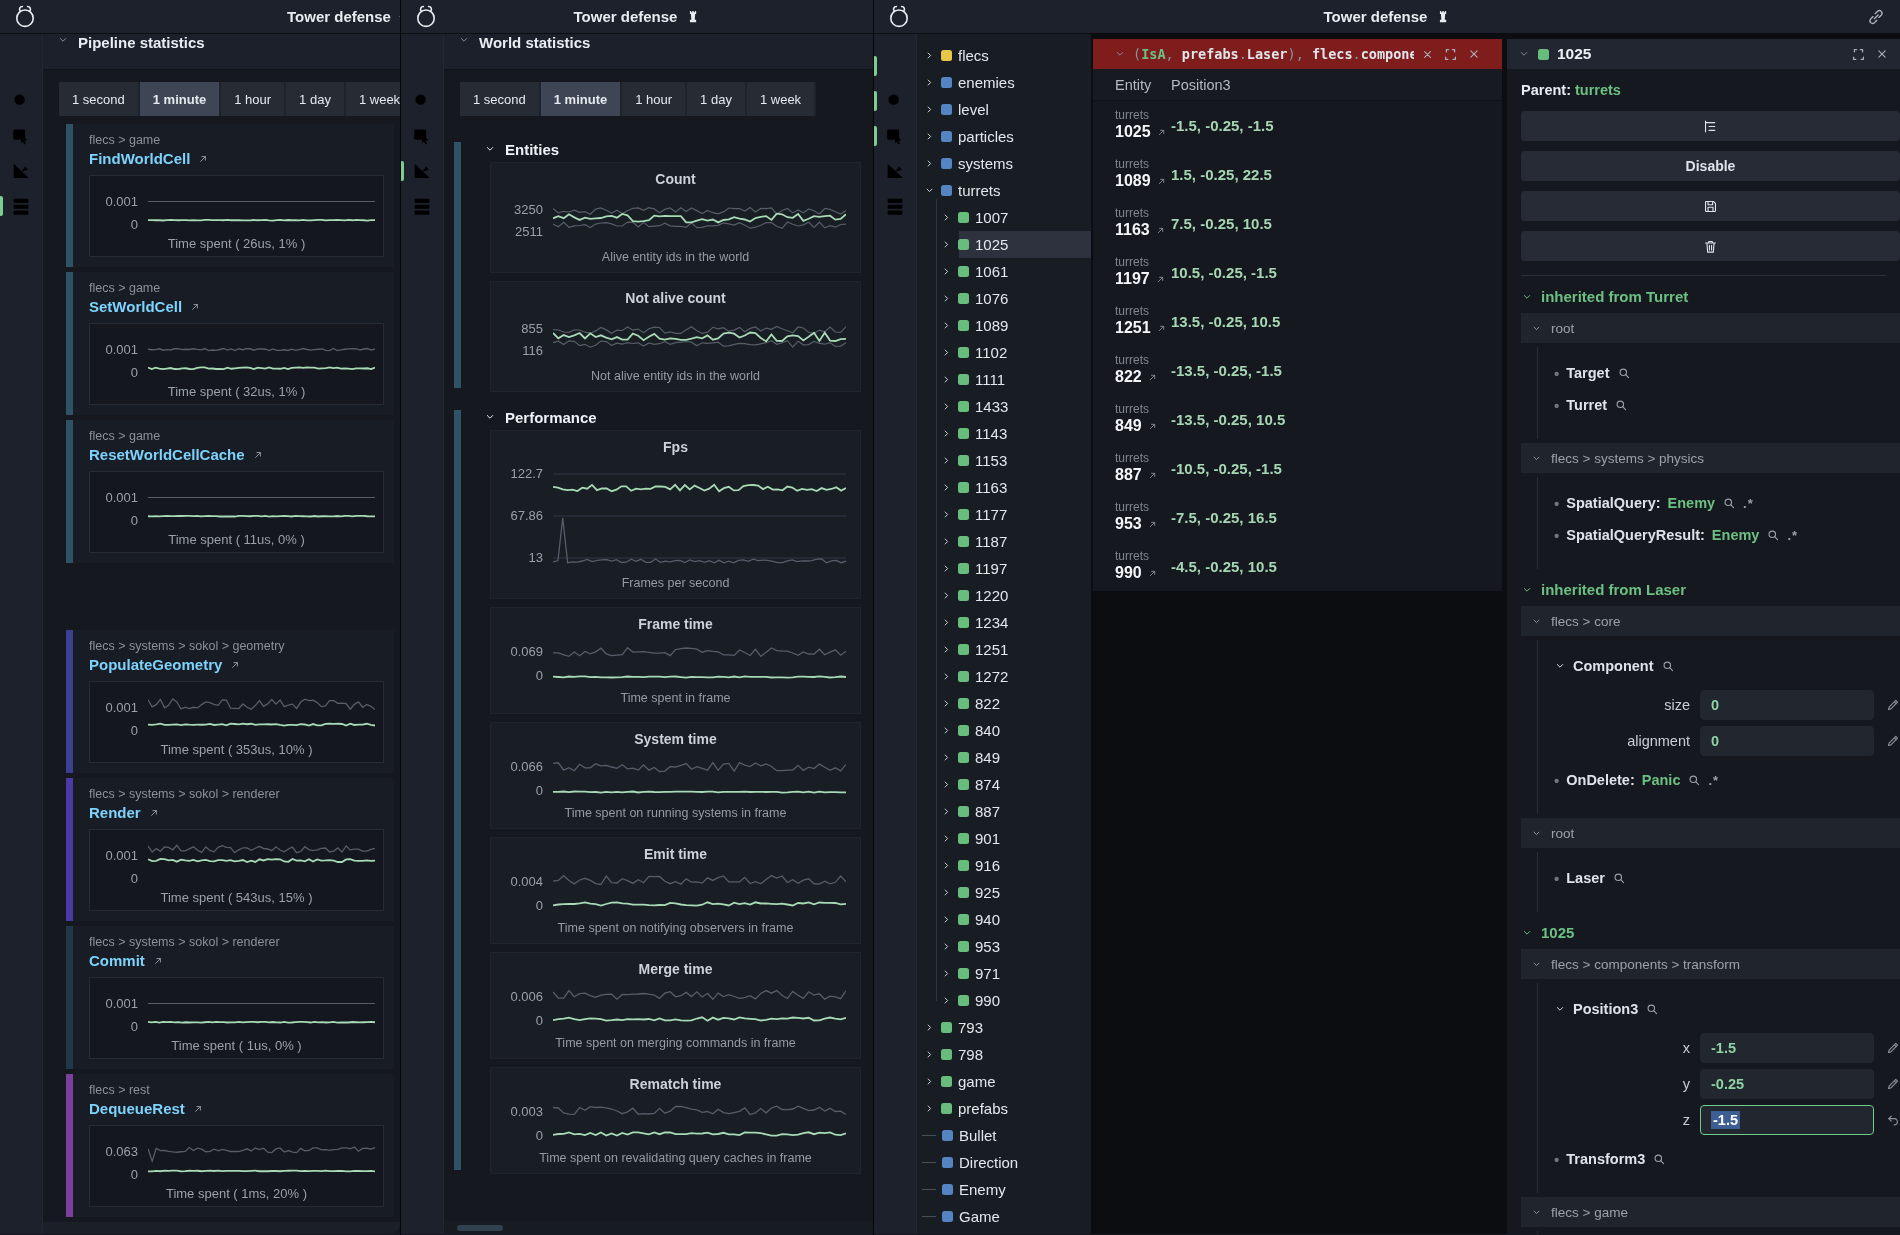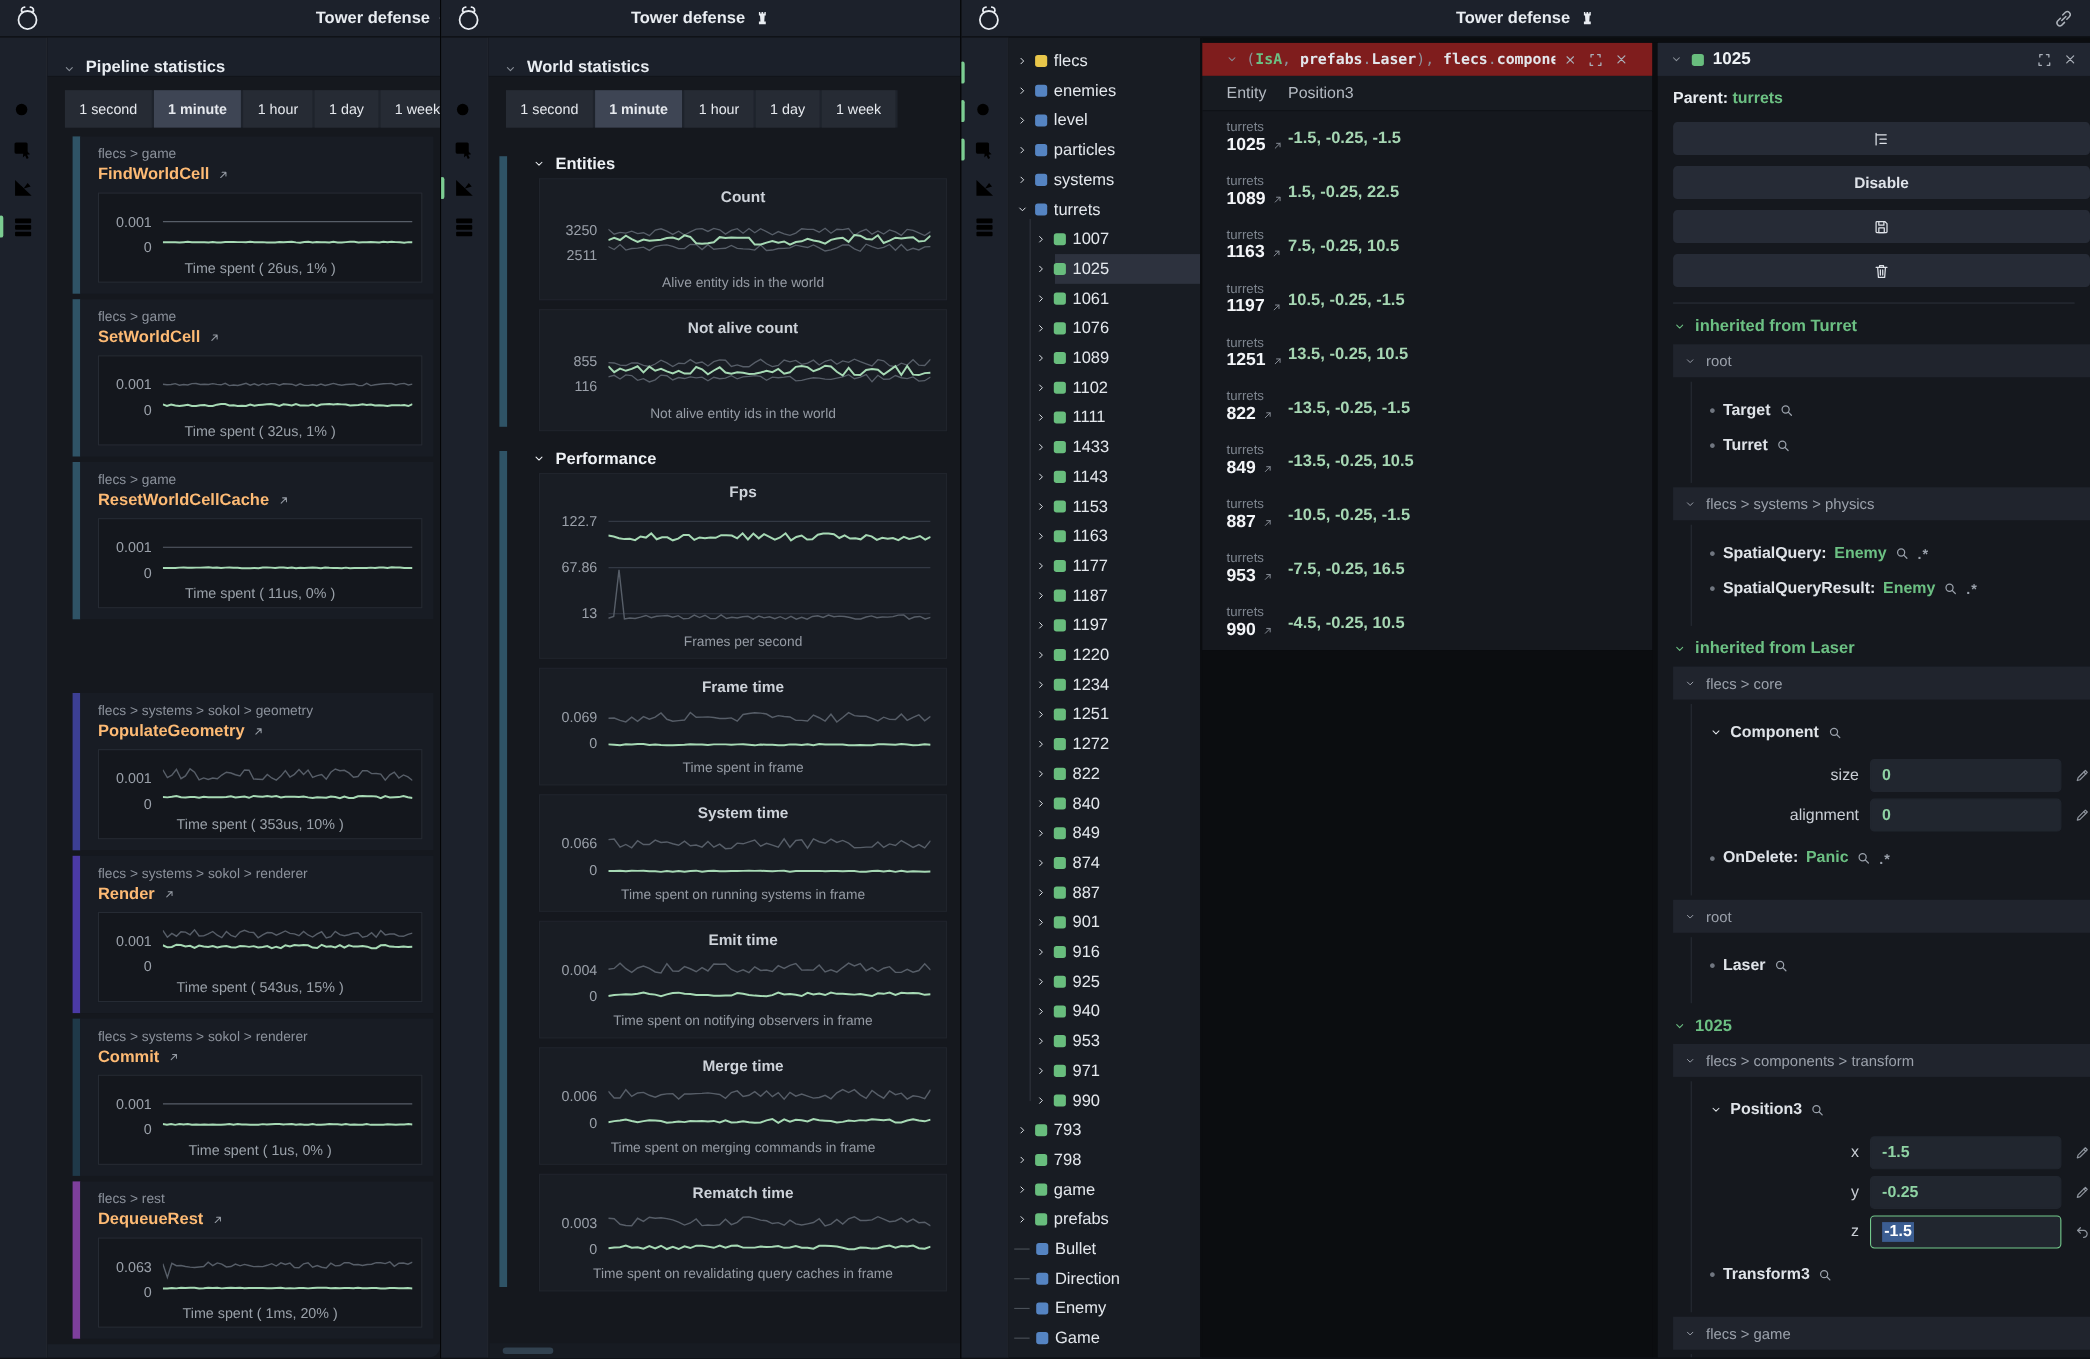--- a/index.html
+++ b/index.html
@@ -26,35 +26,35 @@
   
   .wbody { display:flex; height:1200px; }
   .sidebar { width:43px; background:#1c212b; border-right:1px solid #23272f; flex:none;
     padding-top:21px; display:flex; flex-direction:column; align-items:center; gap:13px; }
   .sb-icon { width:22px; height:22px; color:#c3c9d1; position:relative; }
   .sb-icon.active { color:#f1f4f7; }
   .sb-icon.active::before { content:''; position:absolute; left:-11px; top:1px; width:4px;
     height:20px; border-radius:3px; background:#7ccd92; }
   .content { flex:1; background:#15181e; position:relative; overflow:hidden; min-width:0; }
 
-  .panel-head { height:36px; background:#1b202a; display:flex; align-items:flex-end;
+  .panel-head { height:36px; background:#1b202a; display:flex; align-items:flex-start;
     padding:0 14px; gap:9px; color:#e9edf2; font-weight:700; font-size:15px;
     border-bottom:1px solid #11141a; }
   .chev { width:12px; height:12px; color:#8a9099; flex:none; }
   .tabs { margin:12px 0 8px 16px; display:inline-flex; background:#1e232c; height:34px; }
   .tab { padding:0 13px; display:flex; align-items:center; font-size:13px; color:#e6e9ee;
     background:#262b34; margin-right:2px; white-space:nowrap; }
   .tab.active { background:#3e4554; font-weight:700; }
 
   
   .p-card { display:flex; margin:0 6px 5px 23px; }
   .p-strip { width:7px; flex:none; }
   .p-bodyc { flex:1; background:#181c24; padding:9px 10px 10px 16px; min-width:0; }
   .p-crumb { font-size:12.5px; color:#8b919b; }
-  .p-name { font-size:15px; font-weight:700; color:#fdba74; margin-top:3px;
+  .p-name { font-size:15px; font-weight:700; color:#7dd3fc; margin-top:3px;
     display:flex; align-items:center; gap:7px; }
   .p-name .icn { width:12px; height:12px; color:#959ba4; }
   .p-plot { margin-top:8px; height:82px; background:#14171d; border:1px solid #262b34; position:relative; }
   .ylab { position:absolute; left:0; width:48px; text-align:right; font-size:13px; color:#9aa0a9; }
   .p-plot svg { position:absolute; left:58px; right:8px; top:6px; height:52px; width:calc(100% - 66px); }
   .plot-cap { position:absolute; bottom:5px; left:0; right:0; text-align:center;
     font-size:13px; color:#9aa1a9; }
   .p-gap { height:62px; }
   .win-bottom { position:absolute; bottom:0; left:0; right:0; height:12px; background:#1a1f28;
     border-radius:0 0 10px 0; z-index:5; }

